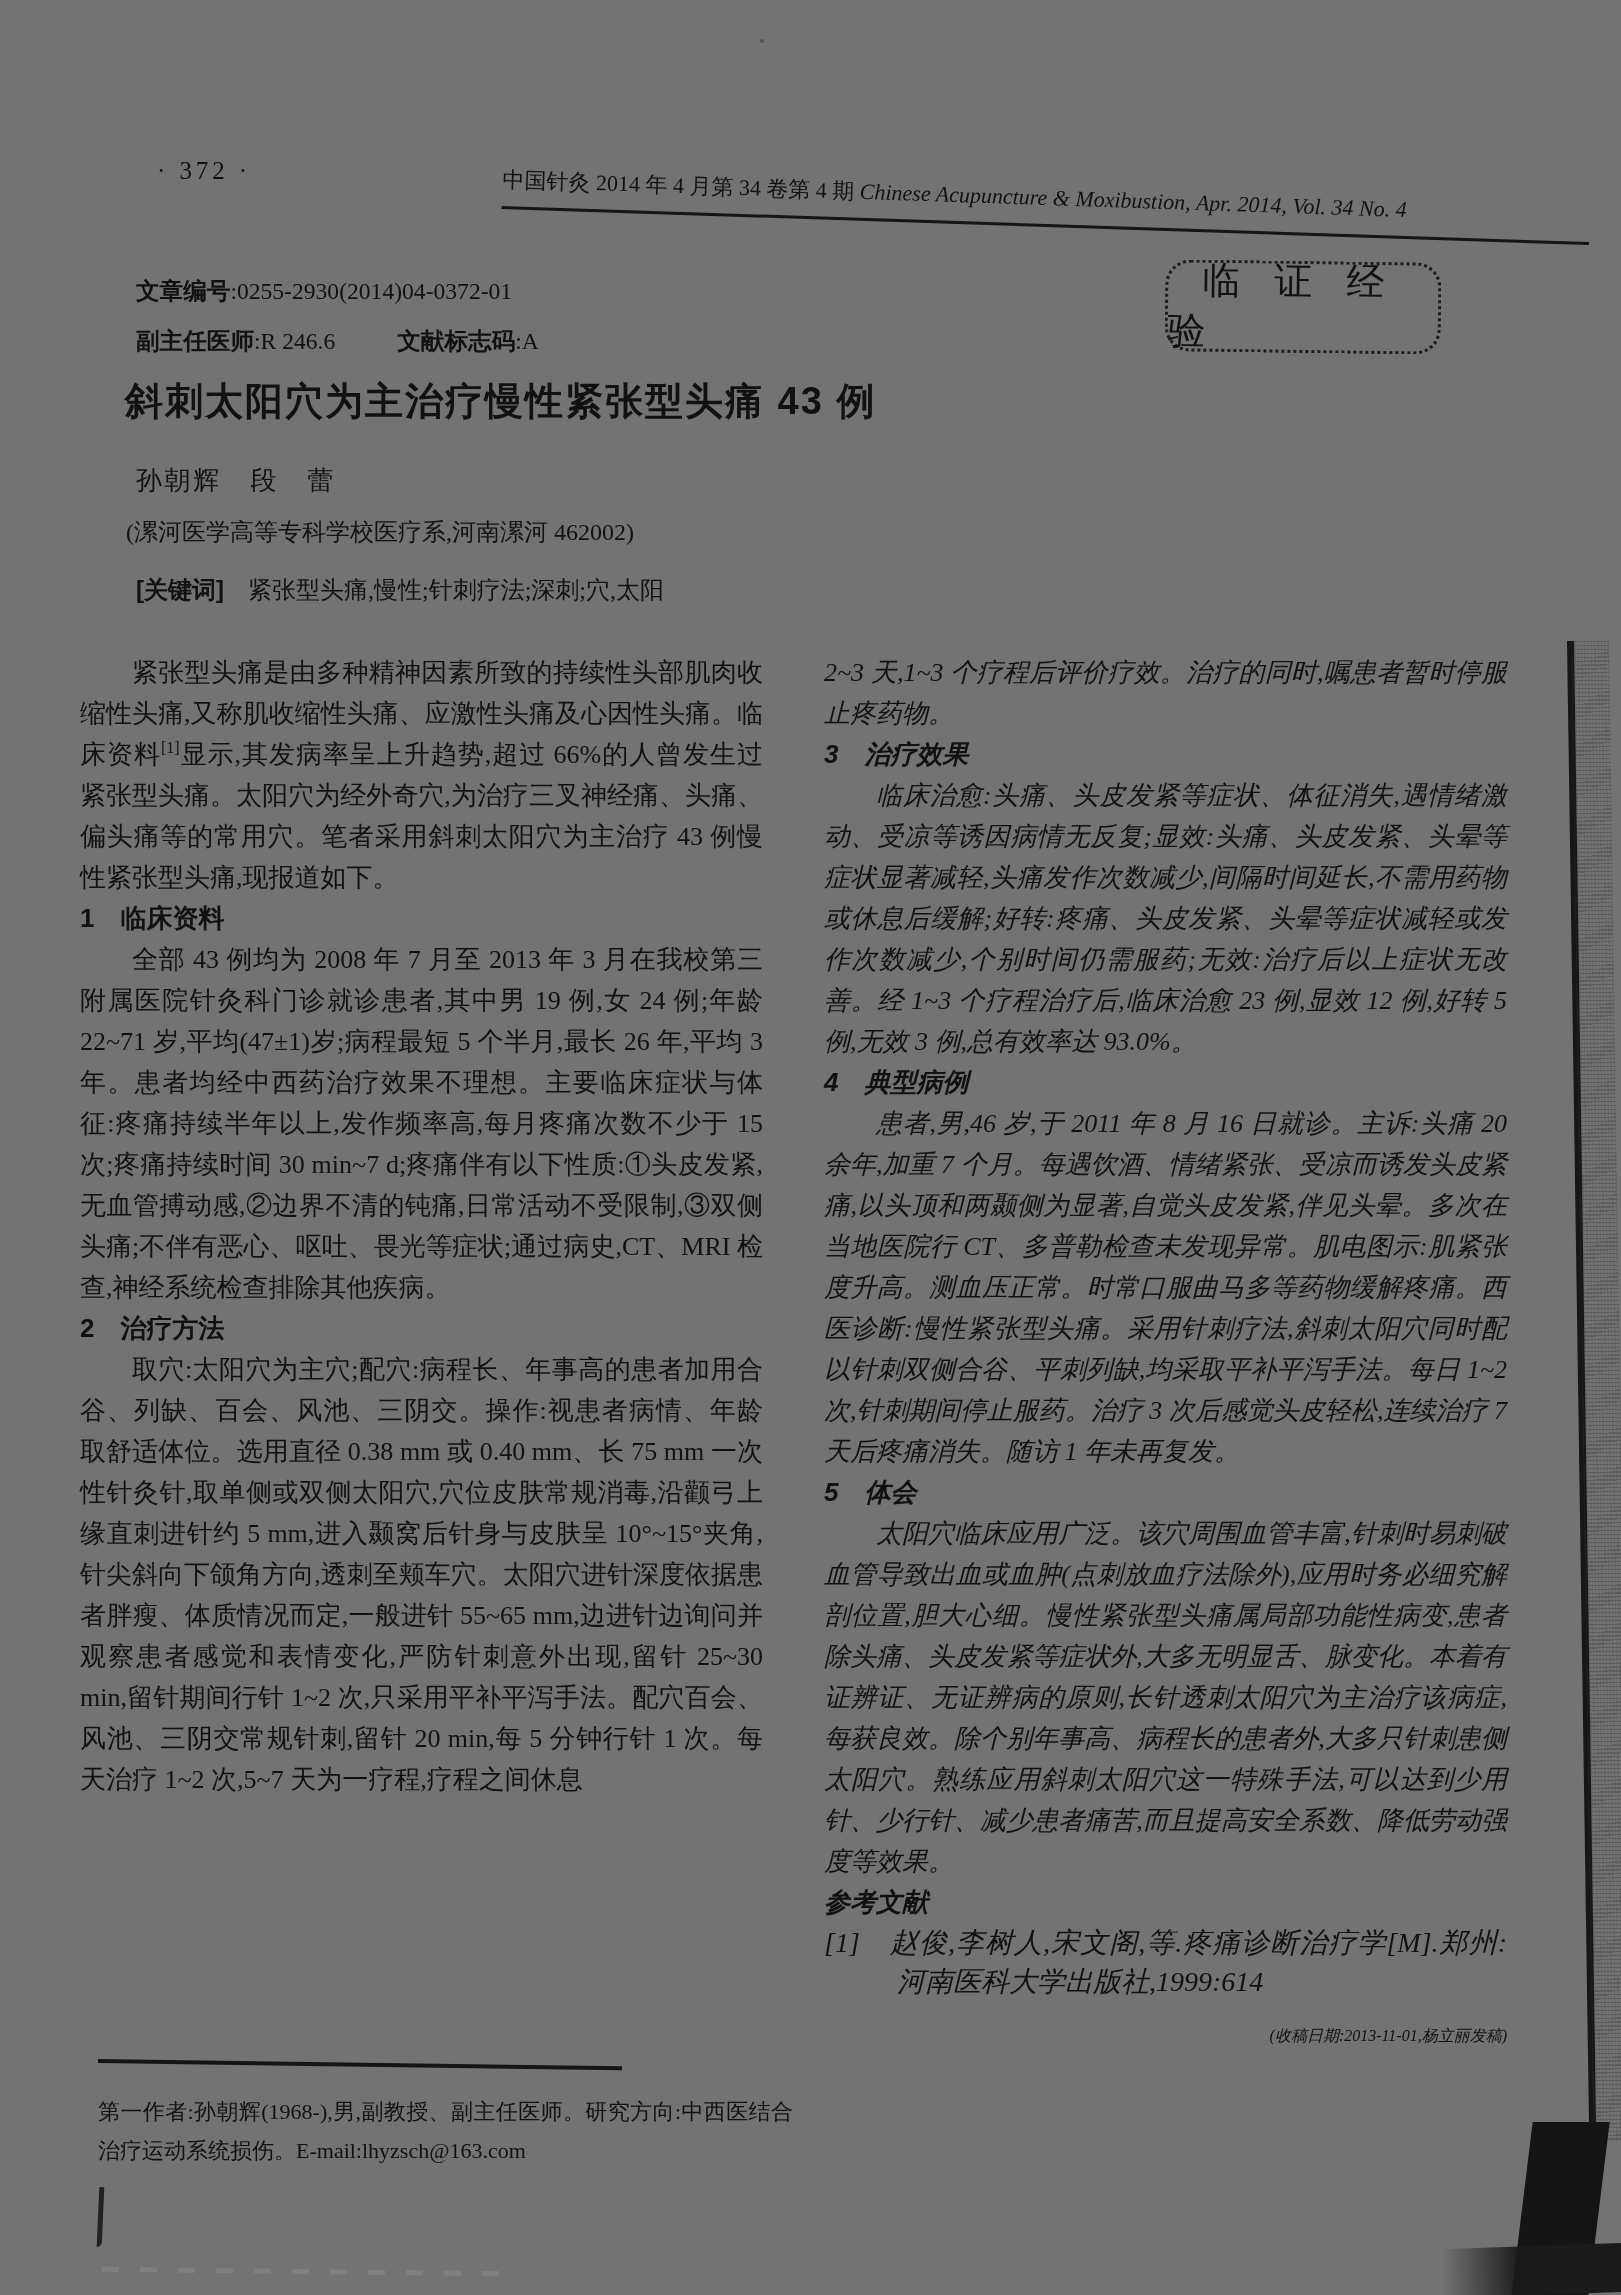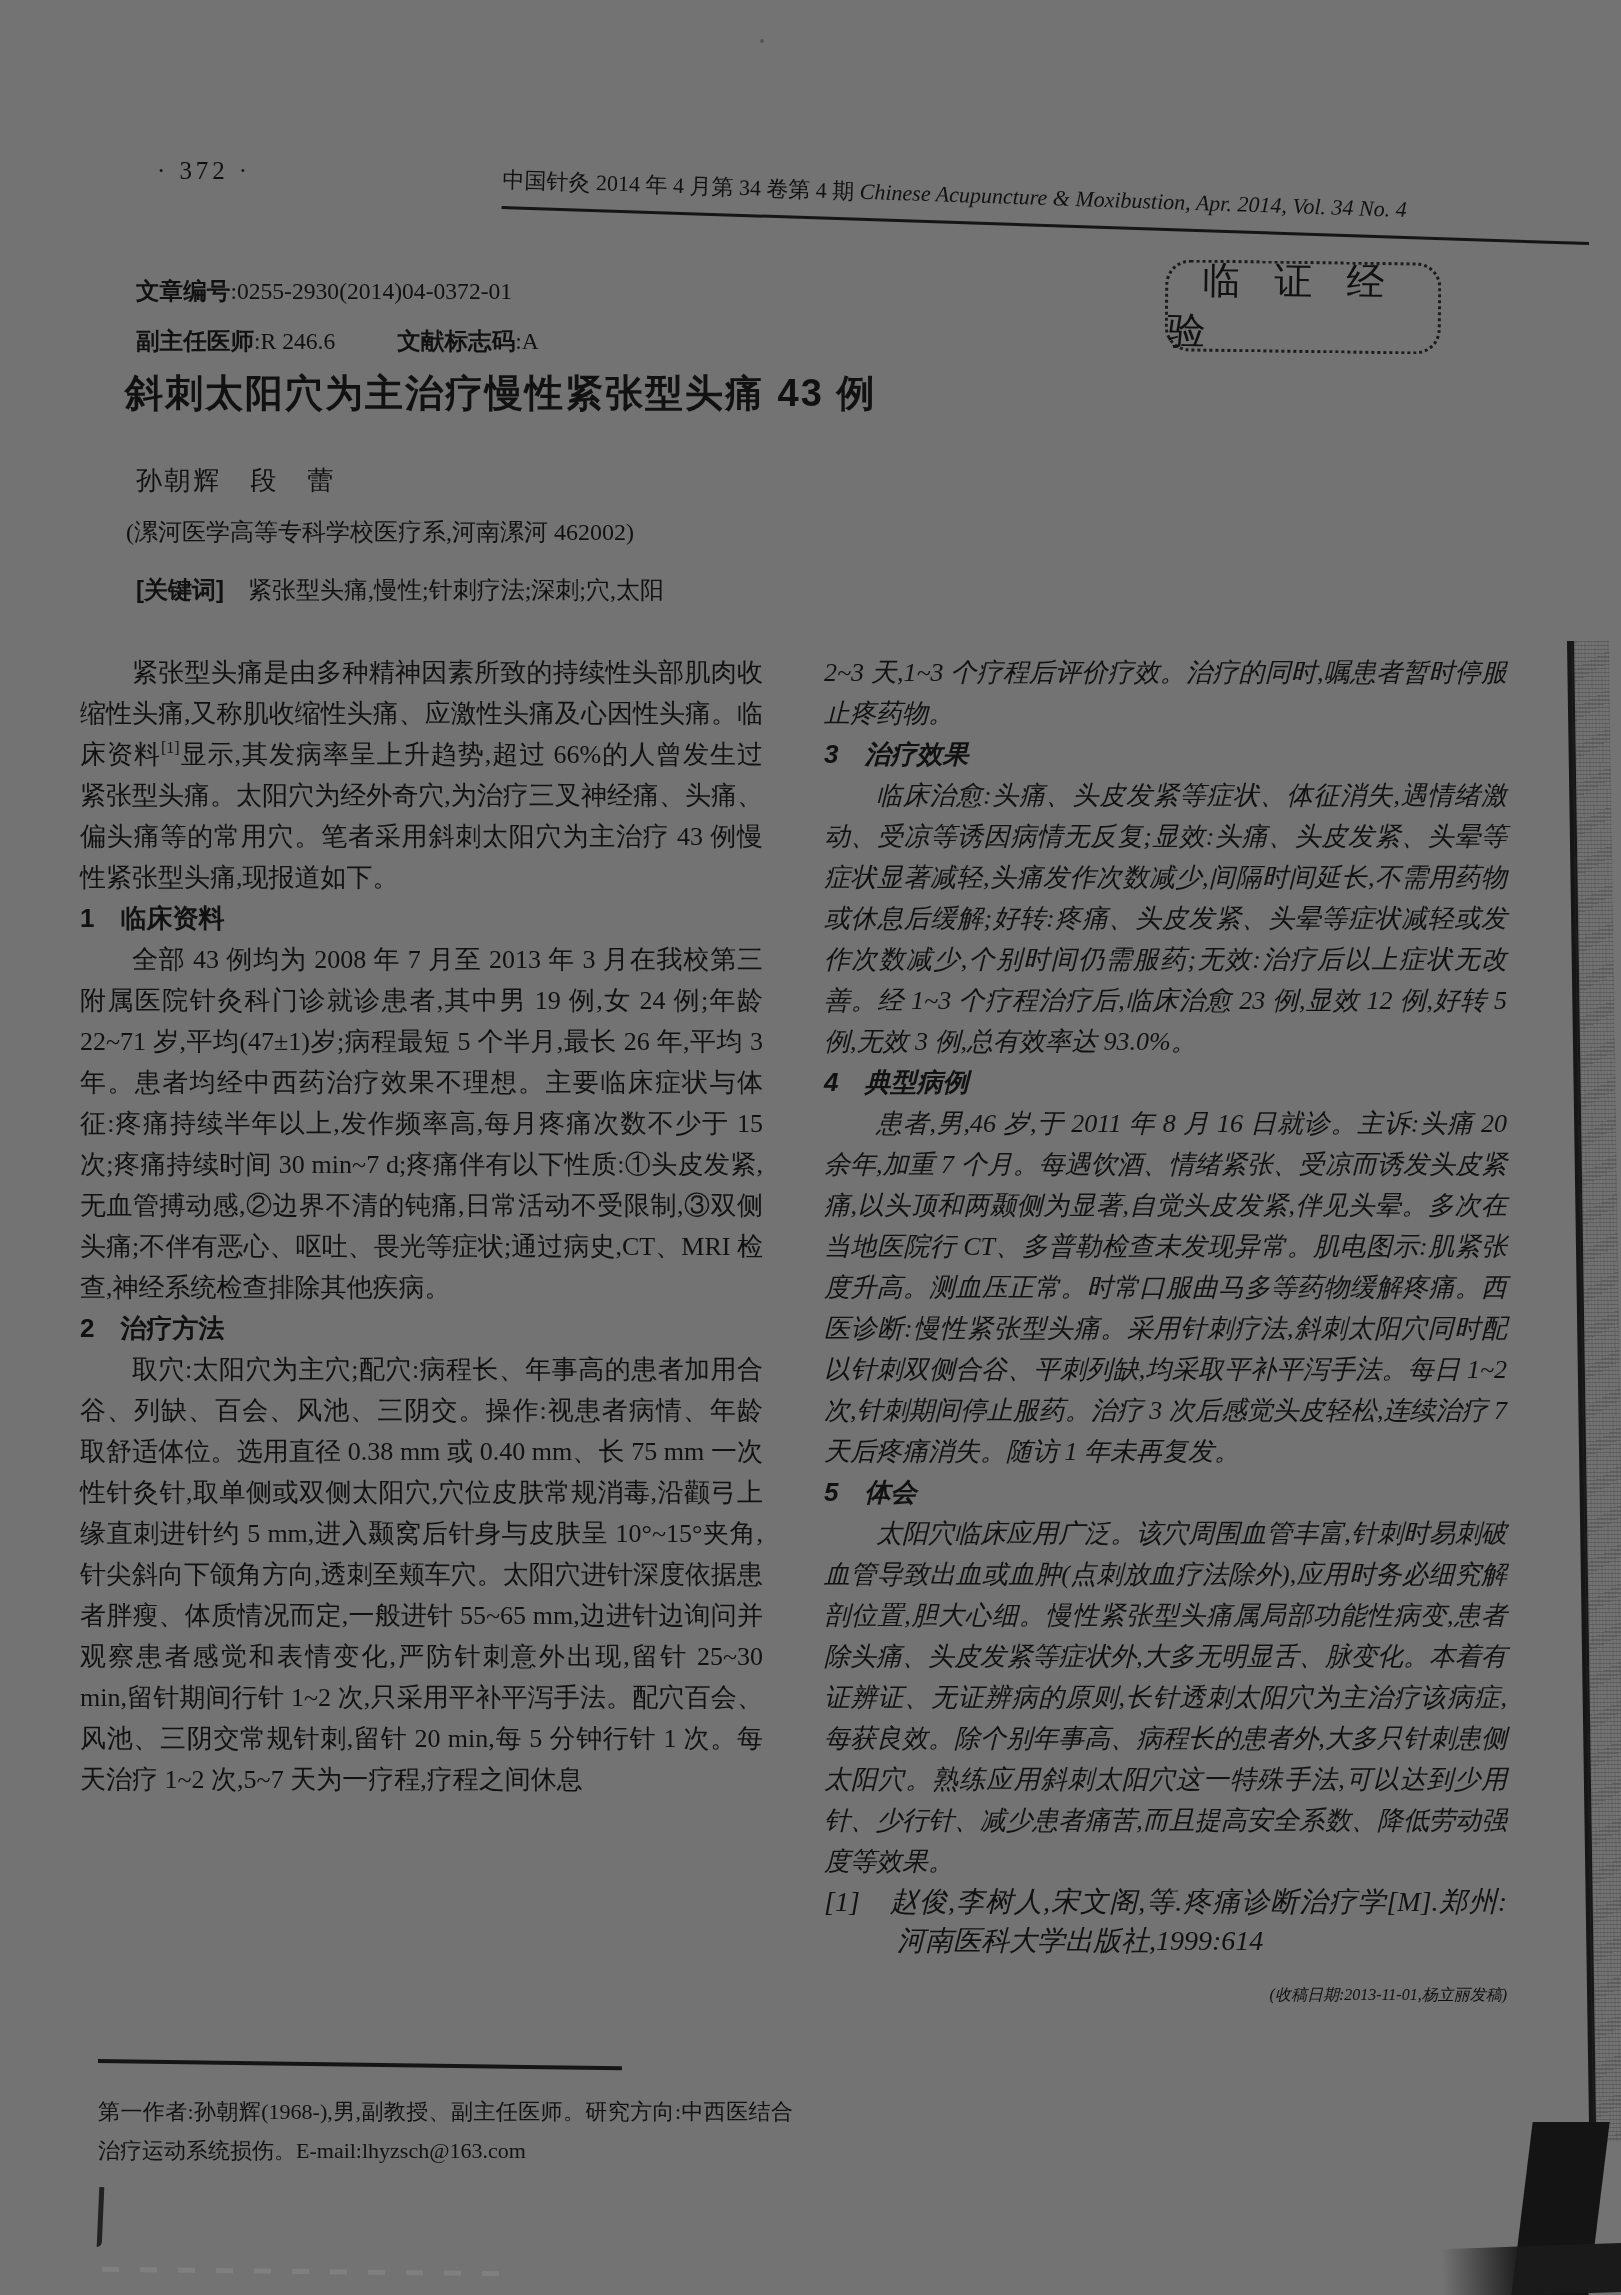--- a/index.html
+++ b/index.html
@@ -25,21 +25,21 @@
   .stamp{
     position:absolute; left:1165px; top:261px; width:270px; height:86px;
     border:3.3px dotted #1c1c1c; border-radius:25px;
     display:flex; align-items:center; justify-content:center;
     font-size:38px; letter-spacing:34px; text-indent:34px;
     transform:rotate(0.7deg);
     font-family:"Liberation Serif","DejaVu Serif",serif;
   }
   
   .title{
-    position:absolute; left:125px; top:368px; width:1245px;
+    position:absolute; left:125px; top:376px; width:1245px;
     font-size:38px; font-weight:700; letter-spacing:2px;
     font-family:"Liberation Sans","DejaVu Sans",sans-serif;
   }
   .authors{position:absolute; left:136px; top:463px; font-size:26px; letter-spacing:2.6px;}
   .affil{position:absolute; left:126px; top:516px; font-size:24px;}
   .keywords{position:absolute; left:136px; top:574px; width:1376px; font-size:24px;}
   .keywords b{font-family:"Liberation Sans","DejaVu Sans",sans-serif;}
   
   .col{
     position:absolute; top:652px; width:683px;
@@ -134,20 +134,21 @@
       <div class="blk p"><span>取穴:太阳穴为主穴;配穴:病程长、年事高的患者加用合谷、列缺、百会、风池、三阴交。操作:视患者病情、年龄取舒适体位。选用直径 0.38 mm 或 0.40 mm、长 75 mm 一次性针灸针,取单侧或双侧太阳穴,穴位皮肤常规消毒,沿颧弓上缘直刺进针约 5 mm,进入颞窝后针身与皮肤呈 10°~15°夹角,针尖斜向下颌角方向,透刺至颊车穴。太阳穴进针深度依据患者胖瘦、体质情况而定,一般进针 55~65 mm,边进针边询问并观察患者感觉和表情变化,严防针刺意外出现,留针 25~30 min,留针期间行针 1~2 次,只采用平补平泻手法。配穴百会、风池、三阴交常规针刺,留针 20 min,每 5 分钟行针 1 次。每天治疗 1~2 次,5~7 天为一疗程,疗程之间休息</span></div>
     </div>
   <div class="col col-right">
       <div class="blk pc"><span>2~3 天,1~3 个疗程后评价疗效。治疗的同时,嘱患者暂时停服止疼药物。</span></div>
       <div class="blk h"><span>3　治疗效果</span></div>
       <div class="blk p"><span>临床治愈:头痛、头皮发紧等症状、体征消失,遇情绪激动、受凉等诱因病情无反复;显效:头痛、头皮发紧、头晕等症状显著减轻,头痛发作次数减少,间隔时间延长,不需用药物或休息后缓解;好转:疼痛、头皮发紧、头晕等症状减轻或发作次数减少,个别时间仍需服药;无效:治疗后以上症状无改善。经 1~3 个疗程治疗后,临床治愈 23 例,显效 12 例,好转 5 例,无效 3 例,总有效率达 93.0%。</span></div>
       <div class="blk h"><span>4　典型病例</span></div>
       <div class="blk p"><span>患者,男,46 岁,于 2011 年 8 月 16 日就诊。主诉:头痛 20 余年,加重 7 个月。每遇饮酒、情绪紧张、受凉而诱发头皮紧痛,以头顶和两颞侧为显著,自觉头皮发紧,伴见头晕。多次在当地医院行 CT、多普勒检查未发现异常。肌电图示:肌紧张度升高。测血压正常。时常口服曲马多等药物缓解疼痛。西医诊断:慢性紧张型头痛。采用针刺疗法,斜刺太阳穴同时配以针刺双侧合谷、平刺列缺,均采取平补平泻手法。每日 1~2 次,针刺期间停止服药。治疗 3 次后感觉头皮轻松,连续治疗 7 天后疼痛消失。随访 1 年未再复发。</span></div>
       <div class="blk h"><span>5　体会</span></div>
       <div class="blk p"><span>太阳穴临床应用广泛。该穴周围血管丰富,针刺时易刺破血管导致出血或血肿(点刺放血疗法除外),应用时务必细究解剖位置,胆大心细。慢性紧张型头痛属局部功能性病变,患者除头痛、头皮发紧等症状外,大多无明显舌、脉变化。本着有证辨证、无证辨病的原则,长针透刺太阳穴为主治疗该病症,每获良效。除个别年事高、病程长的患者外,大多只针刺患侧太阳穴。熟练应用斜刺太阳穴这一特殊手法,可以达到少用针、少行针、减少患者痛苦,而且提高安全系数、降低劳动强度等效果。</span></div>
+      <div class="blk h"><span>参考文献</span></div>
       <div class="blk ref"><span>[1]　赵俊,李树人,宋文阁,等.疼痛诊断治疗学[M].郑州:河南医科大学出版社,1999:614</span></div>
       <div class="blk right"><span>(收稿日期:2013-11-01,杨立丽发稿)</span></div>
     </div>
 
   <div class="foot-rule"></div>
   <div class="footnote">第一作者:孙朝辉(1968-),男,副教授、副主任医师。研究方向:中西医结合治疗运动系统损伤。E-mail:lhyzsch@163.com</div>
 
   <div class="art scan-line"></div>
   <div class="art scan-noise"></div>
   <div class="art scan-blob"></div>

